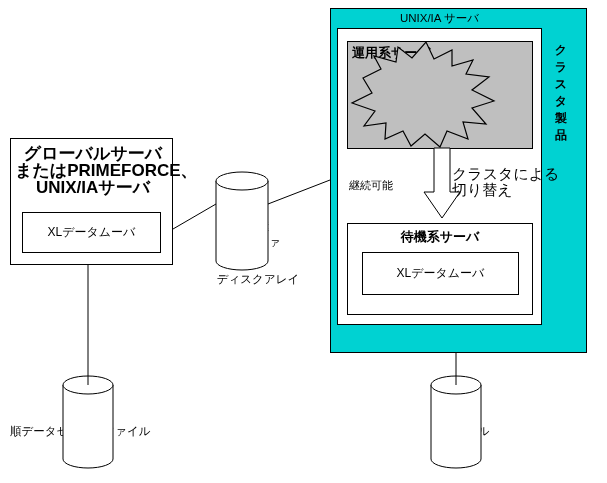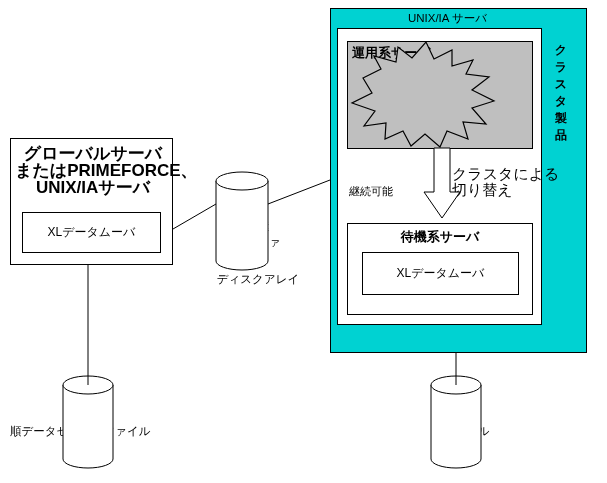--- a/index.html
+++ b/index.html
@@ -50,21 +50,21 @@
   }
   #unix-inner {
     left: 337px;
     top: 28px;
     width: 205px;
     height: 297px;
     background: #ffffff;
     border: 1px solid #000000;
   }
   #unix-title {
-    left: 345px;
+    left: 337px;
     top: 11px;
     width: 205px;
     font-size: 11.5px;
   }
   #cluster-label {
     left: 551px;
     top: 42px;
     width: 20px;
     font-size: 12px;
     font-weight: bold;
@@ -181,21 +181,21 @@
   #failover-lbl {
     left: 405px;
     top: 96px;
     width: 70px;
     font-size: 11px;
     line-height: 16px;
     text-align: center;
   }
   #cont-lbl {
     left: 349px;
-    top: 184px;
+    top: 178px;
     width: 70px;
     font-size: 11px;
   }
   #switch-lbl {
     left: 452px;
     top: 166px;
     width: 82px;
     font-size: 15px;
     line-height: 16px;
   }

